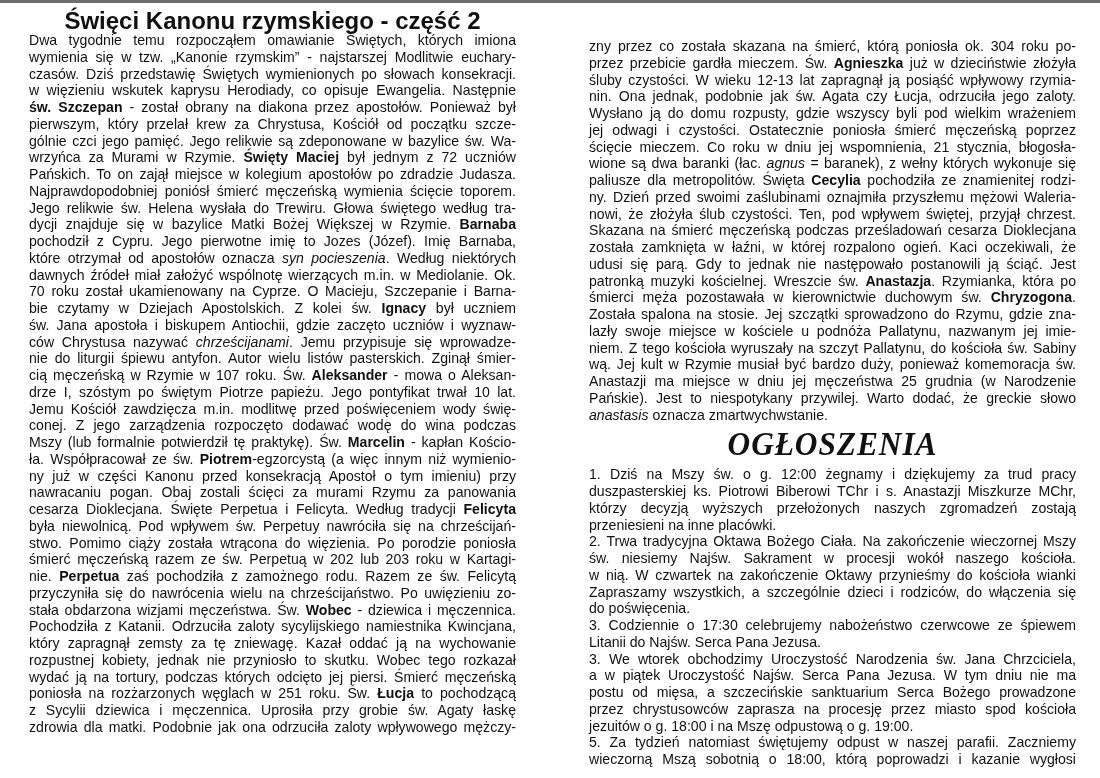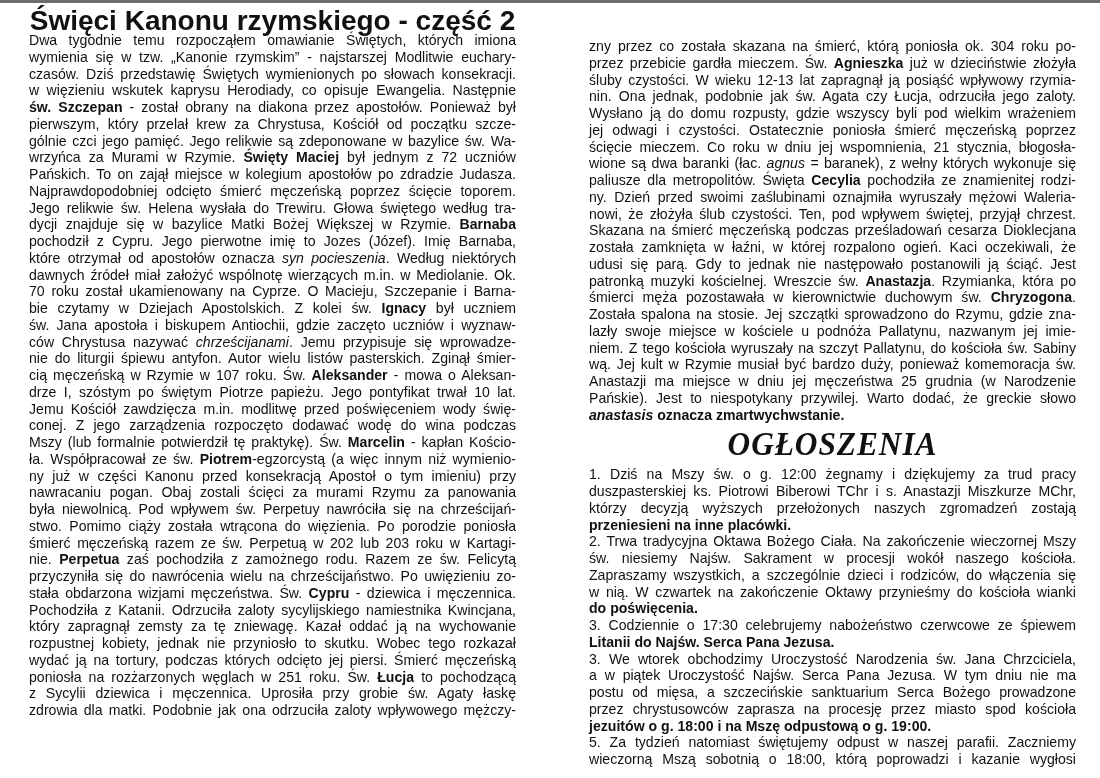--- a/index.html
+++ b/index.html
@@ -2,23 +2,23 @@
 <html><head>
 <meta charset="utf-8">
 <style>
   html, body { margin:0; padding:0; }
   body { width:1100px; height:778px; background:#ffffff; position:relative; overflow:hidden;
          font-family:"Liberation Sans", sans-serif; color:#111; }
   .topbar { position:absolute; left:0; top:0; width:1100px; height:3px; background:#6e6e6e; }
   .col { position:absolute; top:0; font-size:14.1px; line-height:16.75px; }
   .col.left { left:29px; width:487px; }
   .col.right { left:589px; width:487px; top:38px; }
-  .title { font-weight:bold; font-size:28px; text-align:center; margin-top:9px; line-height:24px; height:23px; }
+  .title { font-weight:bold; font-size:24px; text-align:center; margin-top:9px; line-height:24px; height:23px; }
   .line { display:block; text-align:justify; text-align-last:justify; white-space:nowrap; height:16.75px; overflow:visible; }
-  .line.last { text-align-last:left;font-weight:bold; }
+  .line.last { text-align-last:left; }
   b { font-weight:bold; }
   i { font-style:italic; }
   .heading2 { font-family:"Liberation Serif", serif; font-style:italic; font-weight:bold; font-size:33px;
               text-align:center; letter-spacing:1px; line-height:36px; height:36px; margin:3px 0 4px 0; transform:scaleX(0.95); }
 </style>
 </head>
 <body>
 
 <div class="topbar"></div>
 
@@ -27,45 +27,46 @@
   <div id="left-body">
       <span class="line">Dwa tygodnie temu rozpocząłem omawianie Świętych, których imiona</span>
       <span class="line">wymienia się w tzw. „Kanonie rzymskim” - najstarszej Modlitwie euchary-</span>
       <span class="line">czasów. Dziś przedstawię Świętych wymienionych po słowach konsekracji.</span>
       <span class="line">w więzieniu wskutek kaprysu Herodiady, co opisuje Ewangelia. Następnie</span>
       <span class="line"><b>św. Szczepan</b> - został obrany na diakona przez apostołów. Ponieważ był</span>
       <span class="line">pierwszym, który przelał krew za Chrystusa, Kościół od początku szcze-</span>
       <span class="line">gólnie czci jego pamięć. Jego relikwie są zdeponowane w bazylice św. Wa-</span>
       <span class="line">wrzyńca za Murami w Rzymie. <b>Święty Maciej</b> był jednym z 72 uczniów</span>
       <span class="line">Pańskich. To on zajął miejsce w kolegium apostołów po zdradzie Judasza.</span>
-      <span class="line">Najprawdopodobniej odcięto śmierć męczeńską poprzez ścięcie toporem.</span>
+      <span class="line">Najprawdopodobniej poniósł śmierć męczeńską wymienia ścięcie toporem.</span>
       <span class="line">Jego relikwie św. Helena wysłała do Trewiru. Głowa świętego według tra-</span>
       <span class="line">dycji znajduje się w bazylice Matki Bożej Większej w Rzymie. <b>Barnaba</b></span>
       <span class="line">pochodził z Cypru. Jego pierwotne imię to Jozes (Józef). Imię Barnaba,</span>
       <span class="line">które otrzymał od apostołów oznacza <i>syn pocieszenia</i>. Według niektórych</span>
       <span class="line">dawnych źródeł miał założyć wspólnotę wierzących m.in. w Mediolanie. Ok.</span>
       <span class="line">70 roku został ukamienowany na Cyprze. O Macieju, Szczepanie i Barna-</span>
       <span class="line">bie czytamy w Dziejach Apostolskich. Z kolei św. <b>Ignacy</b> był uczniem</span>
       <span class="line">św. Jana apostoła i biskupem Antiochii, gdzie zaczęto uczniów i wyznaw-</span>
       <span class="line">ców Chrystusa nazywać <i>chrześcijanami</i>. Jemu przypisuje się wprowadze-</span>
       <span class="line">nie do liturgii śpiewu antyfon. Autor wielu listów pasterskich. Zginął śmier-</span>
       <span class="line">cią męczeńską w Rzymie w 107 roku. Św. <b>Aleksander</b> - mowa o Aleksan-</span>
       <span class="line">drze I, szóstym po świętym Piotrze papieżu. Jego pontyfikat trwał 10 lat.</span>
       <span class="line">Jemu Kościół zawdzięcza m.in. modlitwę przed poświęceniem wody świę-</span>
       <span class="line">conej. Z jego zarządzenia rozpoczęto dodawać wodę do wina podczas</span>
       <span class="line">Mszy (lub formalnie potwierdził tę praktykę). Św. <b>Marcelin</b> - kapłan Kościo-</span>
       <span class="line">ła. Współpracował ze św. <b>Piotrem</b>-egzorcystą (a więc innym niż wymienio-</span>
       <span class="line">ny już w części Kanonu przed konsekracją Apostoł o tym imieniu) przy</span>
       <span class="line">nawracaniu pogan. Obaj zostali ścięci za murami Rzymu za panowania</span>
+      <span class="line">cesarza Dioklecjana. Święte Perpetua i Felicyta. Według tradycji <b>Felicyta</b></span>
       <span class="line">była niewolnicą. Pod wpływem św. Perpetuy nawróciła się na chrześcijań-</span>
       <span class="line">stwo. Pomimo ciąży została wtrącona do więzienia. Po porodzie poniosła</span>
       <span class="line">śmierć męczeńską razem ze św. Perpetuą w 202 lub 203 roku w Kartagi-</span>
       <span class="line">nie. <b>Perpetua</b> zaś pochodziła z zamożnego rodu. Razem ze św. Felicytą</span>
       <span class="line">przyczyniła się do nawrócenia wielu na chrześcijaństwo. Po uwięzieniu zo-</span>
-      <span class="line">stała obdarzona wizjami męczeństwa. Św. <b>Cypru</b> - dziewica i męczennica.</span>
+      <span class="line">stała obdarzona wizjami męczeństwa. Św. <b>Wobec</b> - dziewica i męczennica.</span>
       <span class="line">Pochodziła z Katanii. Odrzuciła zaloty sycylijskiego namiestnika Kwincjana,</span>
       <span class="line">który zapragnął zemsty za tę zniewagę. Kazał oddać ją na wychowanie</span>
       <span class="line">rozpustnej kobiety, jednak nie przyniosło to skutku. Wobec tego rozkazał</span>
       <span class="line">wydać ją na tortury, podczas których odcięto jej piersi. Śmierć męczeńską</span>
       <span class="line">poniosła na rozżarzonych węglach w 251 roku. Św. <b>Łucja</b> to pochodzącą</span>
       <span class="line">z Sycylii dziewica i męczennica. Uprosiła przy grobie św. Agaty łaskę</span>
       <span class="line">zdrowia dla matki. Podobnie jak ona odrzuciła zaloty wpływowego mężczy-</span>
     </div>
 </div>
 
@@ -73,21 +74,21 @@
   <div id="right-body">
       <span class="line">zny przez co została skazana na śmierć, którą poniosła ok. 304 roku po-</span>
       <span class="line">przez przebicie gardła mieczem. Św. <b>Agnieszka</b> już w dzieciństwie złożyła</span>
       <span class="line">śluby czystości. W wieku 12-13 lat zapragnął ją posiąść wpływowy rzymia-</span>
       <span class="line">nin. Ona jednak, podobnie jak św. Agata czy Łucja, odrzuciła jego zaloty.</span>
       <span class="line">Wysłano ją do domu rozpusty, gdzie wszyscy byli pod wielkim wrażeniem</span>
       <span class="line">jej odwagi i czystości. Ostatecznie poniosła śmierć męczeńską poprzez</span>
       <span class="line">ścięcie mieczem. Co roku w dniu jej wspomnienia, 21 stycznia, błogosła-</span>
       <span class="line">wione są dwa baranki (łac. <i>agnus</i> = baranek), z wełny których wykonuje się</span>
       <span class="line">paliusze dla metropolitów. Święta <b>Cecylia</b> pochodziła ze znamienitej rodzi-</span>
-      <span class="line">ny. Dzień przed swoimi zaślubinami oznajmiła wyruszały mężowi Waleria-</span>
+      <span class="line">ny. Dzień przed swoimi zaślubinami oznajmiła przyszłemu mężowi Waleria-</span>
       <span class="line">nowi, że złożyła ślub czystości. Ten, pod wpływem świętej, przyjął chrzest.</span>
       <span class="line">Skazana na śmierć męczeńską podczas prześladowań cesarza Dioklecjana</span>
       <span class="line">została zamknięta w łaźni, w której rozpalono ogień. Kaci oczekiwali, że</span>
       <span class="line">udusi się parą. Gdy to jednak nie następowało postanowili ją ściąć. Jest</span>
       <span class="line">patronką muzyki kościelnej. Wreszcie św. <b>Anastazja</b>. Rzymianka, która po</span>
       <span class="line">śmierci męża pozostawała w kierownictwie duchowym św. <b>Chryzogona</b>.</span>
       <span class="line">Została spalona na stosie. Jej szczątki sprowadzono do Rzymu, gdzie zna-</span>
       <span class="line">lazły swoje miejsce w kościele u podnóża Pallatynu, nazwanym jej imie-</span>
       <span class="line">niem. Z tego kościoła wyruszały na szczyt Pallatynu, do kościoła św. Sabiny</span>
       <span class="line">wą. Jej kult w Rzymie musiał być bardzo duży, ponieważ komemoracja św.</span>
@@ -96,22 +97,22 @@
       <span class="line last"><i>anastasis</i> oznacza zmartwychwstanie.</span>
     </div>
   <div class="heading2">OGŁOSZENIA</div>
   <div id="ann-body">
       <span class="line">1. Dziś na Mszy św. o g. 12:00 żegnamy i dziękujemy za trud pracy</span>
       <span class="line">duszpasterskiej ks. Piotrowi Biberowi TChr i s. Anastazji Miszkurze MChr,</span>
       <span class="line">którzy decyzją wyższych przełożonych naszych zgromadzeń zostają</span>
       <span class="line last">przeniesieni na inne placówki.</span>
       <span class="line">2. Trwa tradycyjna Oktawa Bożego Ciała. Na zakończenie wieczornej Mszy</span>
       <span class="line">św. niesiemy Najśw. Sakrament w procesji wokół naszego kościoła.</span>
+      <span class="line">w nią. W czwartek na zakończenie Oktawy przynieśmy do kościoła wianki</span>
       <span class="line">Zapraszamy wszystkich, a szczególnie dzieci i rodziców, do włączenia się</span>
-      <span class="line">w nią. W czwartek na zakończenie Oktawy przynieśmy do kościoła wianki</span>
       <span class="line last">do poświęcenia.</span>
       <span class="line">3. Codziennie o 17:30 celebrujemy nabożeństwo czerwcowe ze śpiewem</span>
       <span class="line last">Litanii do Najśw. Serca Pana Jezusa.</span>
       <span class="line">3. We wtorek obchodzimy Uroczystość Narodzenia św. Jana Chrzciciela,</span>
       <span class="line">a w piątek Uroczystość Najśw. Serca Pana Jezusa. W tym dniu nie ma</span>
       <span class="line">postu od mięsa, a szczecińskie sanktuarium Serca Bożego prowadzone</span>
       <span class="line">przez chrystusowców zaprasza na procesję przez miasto spod kościoła</span>
       <span class="line last">jezuitów o g. 18:00 i na Mszę odpustową o g. 19:00.</span>
       <span class="line">5. Za tydzień natomiast świętujemy odpust w naszej parafii. Zaczniemy</span>
       <span class="line">wieczorną Mszą sobotnią o 18:00, którą poprowadzi i kazanie wygłosi</span>

